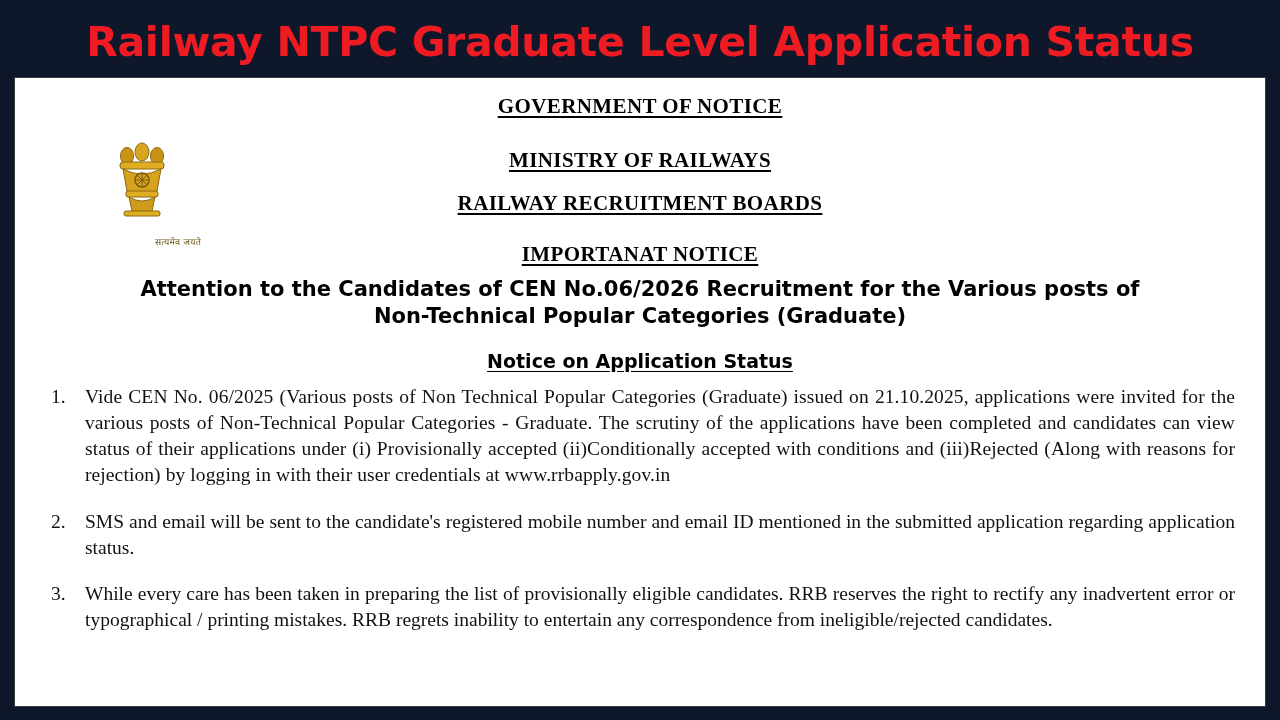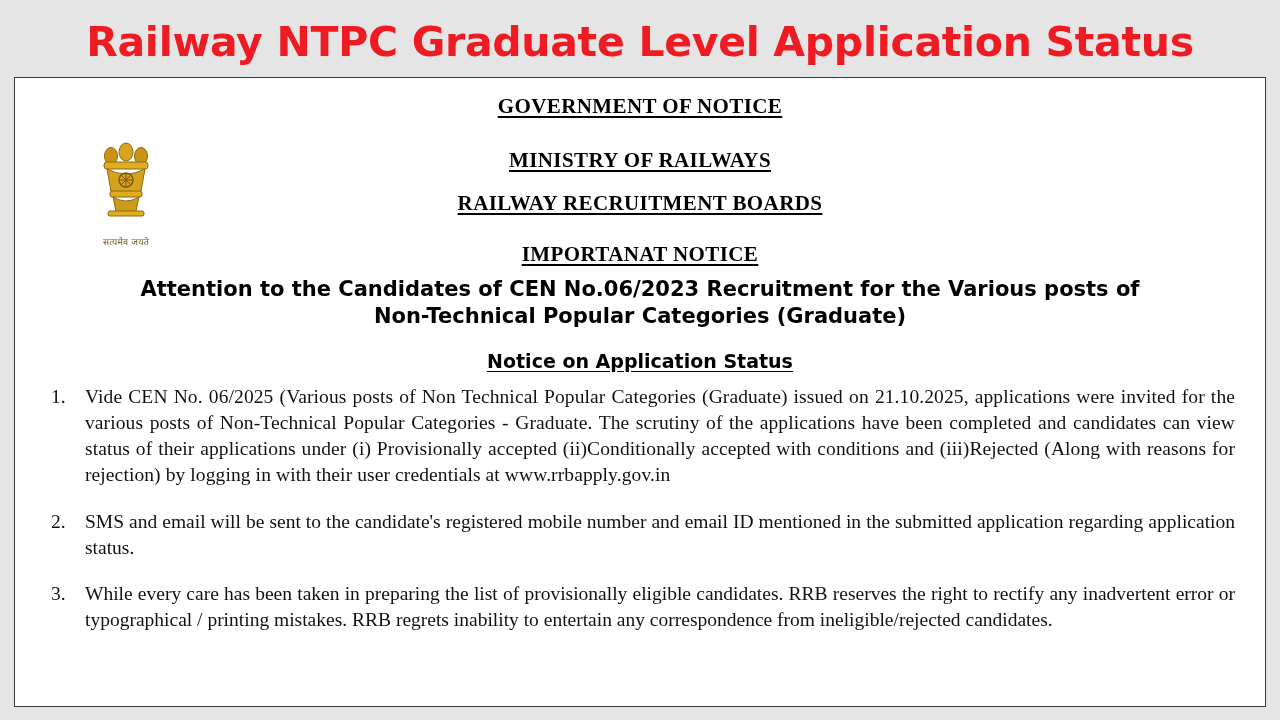--- a/index.html
+++ b/index.html
@@ -6,21 +6,21 @@
   html, body {
     margin: 0; padding: 0;
     width: 1280px; height: 720px;
     background: #ffffff;
     font-family: "Liberation Serif", serif;
     overflow: hidden;
   }
   #page {
     position: relative;
     width: 1280px; height: 720px;
-    background: #e5e5e5;
+    background: #0f172a;
   }
   .banner-title {
     text-align: center;
     color: #ef1b23;
     font-family: "DejaVu Sans", sans-serif;
     font-weight: 700;
     font-size: 41px;
     letter-spacing: -0.3px;
     line-height: 1;
     padding-top: 22px;
@@ -31,25 +31,25 @@
     position: relative;
     margin: 0 14px;
     border: 1px solid #3a3a3a;
     background: #ffffff;
     height: 630px;
     padding: 16px 22px 0 22px;
     overflow: hidden;
   }
   .emblem {
     position: absolute;
-    left: 52px;
+    left: 68px;
     top: 62px;
     width: 118px;
     height: 112px;
-    text-align: center;
+    text-align: right;
   }
   .emblem svg { display: block; margin: 0 auto; }
   .emblem .motto {
     font-family: "DejaVu Sans", sans-serif;
     font-size: 9px;
     color: #6b5412;
     margin-top: 1px;
     letter-spacing: 0.2px;
   }
   .rrb-logo {
@@ -152,21 +152,21 @@
       </svg>
       <div class="motto">सत्यमेव जयते</div>
     </div>
 
 
     <div class="head-block">
       <div><span class="head-line l1">GOVERNMENT OF NOTICE</span></div>
       <div><span class="head-line l2">MINISTRY OF RAILWAYS</span></div>
       <div><span class="head-line l3">RAILWAY RECRUITMENT BOARDS</span></div>
       <div><span class="head-line l4">IMPORTANAT NOTICE</span></div>
-      <div class="attention">Attention to the Candidates of CEN No.06/2023 Recruitment for the Various posts of Non-Technical Popular Categories (Graduate)</div>
+      <div class="attention">Attention to the Candidates of CEN No.06/2026 Recruitment for the Various posts of Non-Technical Popular Categories (Graduate)</div>
       <div><span class="sub-head">Notice on Application Status</span></div>
     </div>
 
     <ol class="points">
       <li class="p1 wide">
         <span class="num">1.</span><span>Vide CEN No. 06/2025 (Various posts of Non Technical Popular Categories (Graduate) issued on 21.10.2025, applications were invited for the various posts of Non-Technical Popular Categories - Graduate. The scrutiny of the applications have been completed and candidates can view status of their applications under (i) Provisionally accepted (ii)Conditionally accepted with conditions and (iii)Rejected (Along with reasons for rejection) by logging in with their user credentials at </span><span class="bold-url">www.rrbapply.gov.in</span>
       </li>
       <li>
         <span class="num">2.</span><span>SMS and email will be sent to the candidate's registered mobile number and email ID mentioned in the submitted application regarding application status.</span>
       </li>

